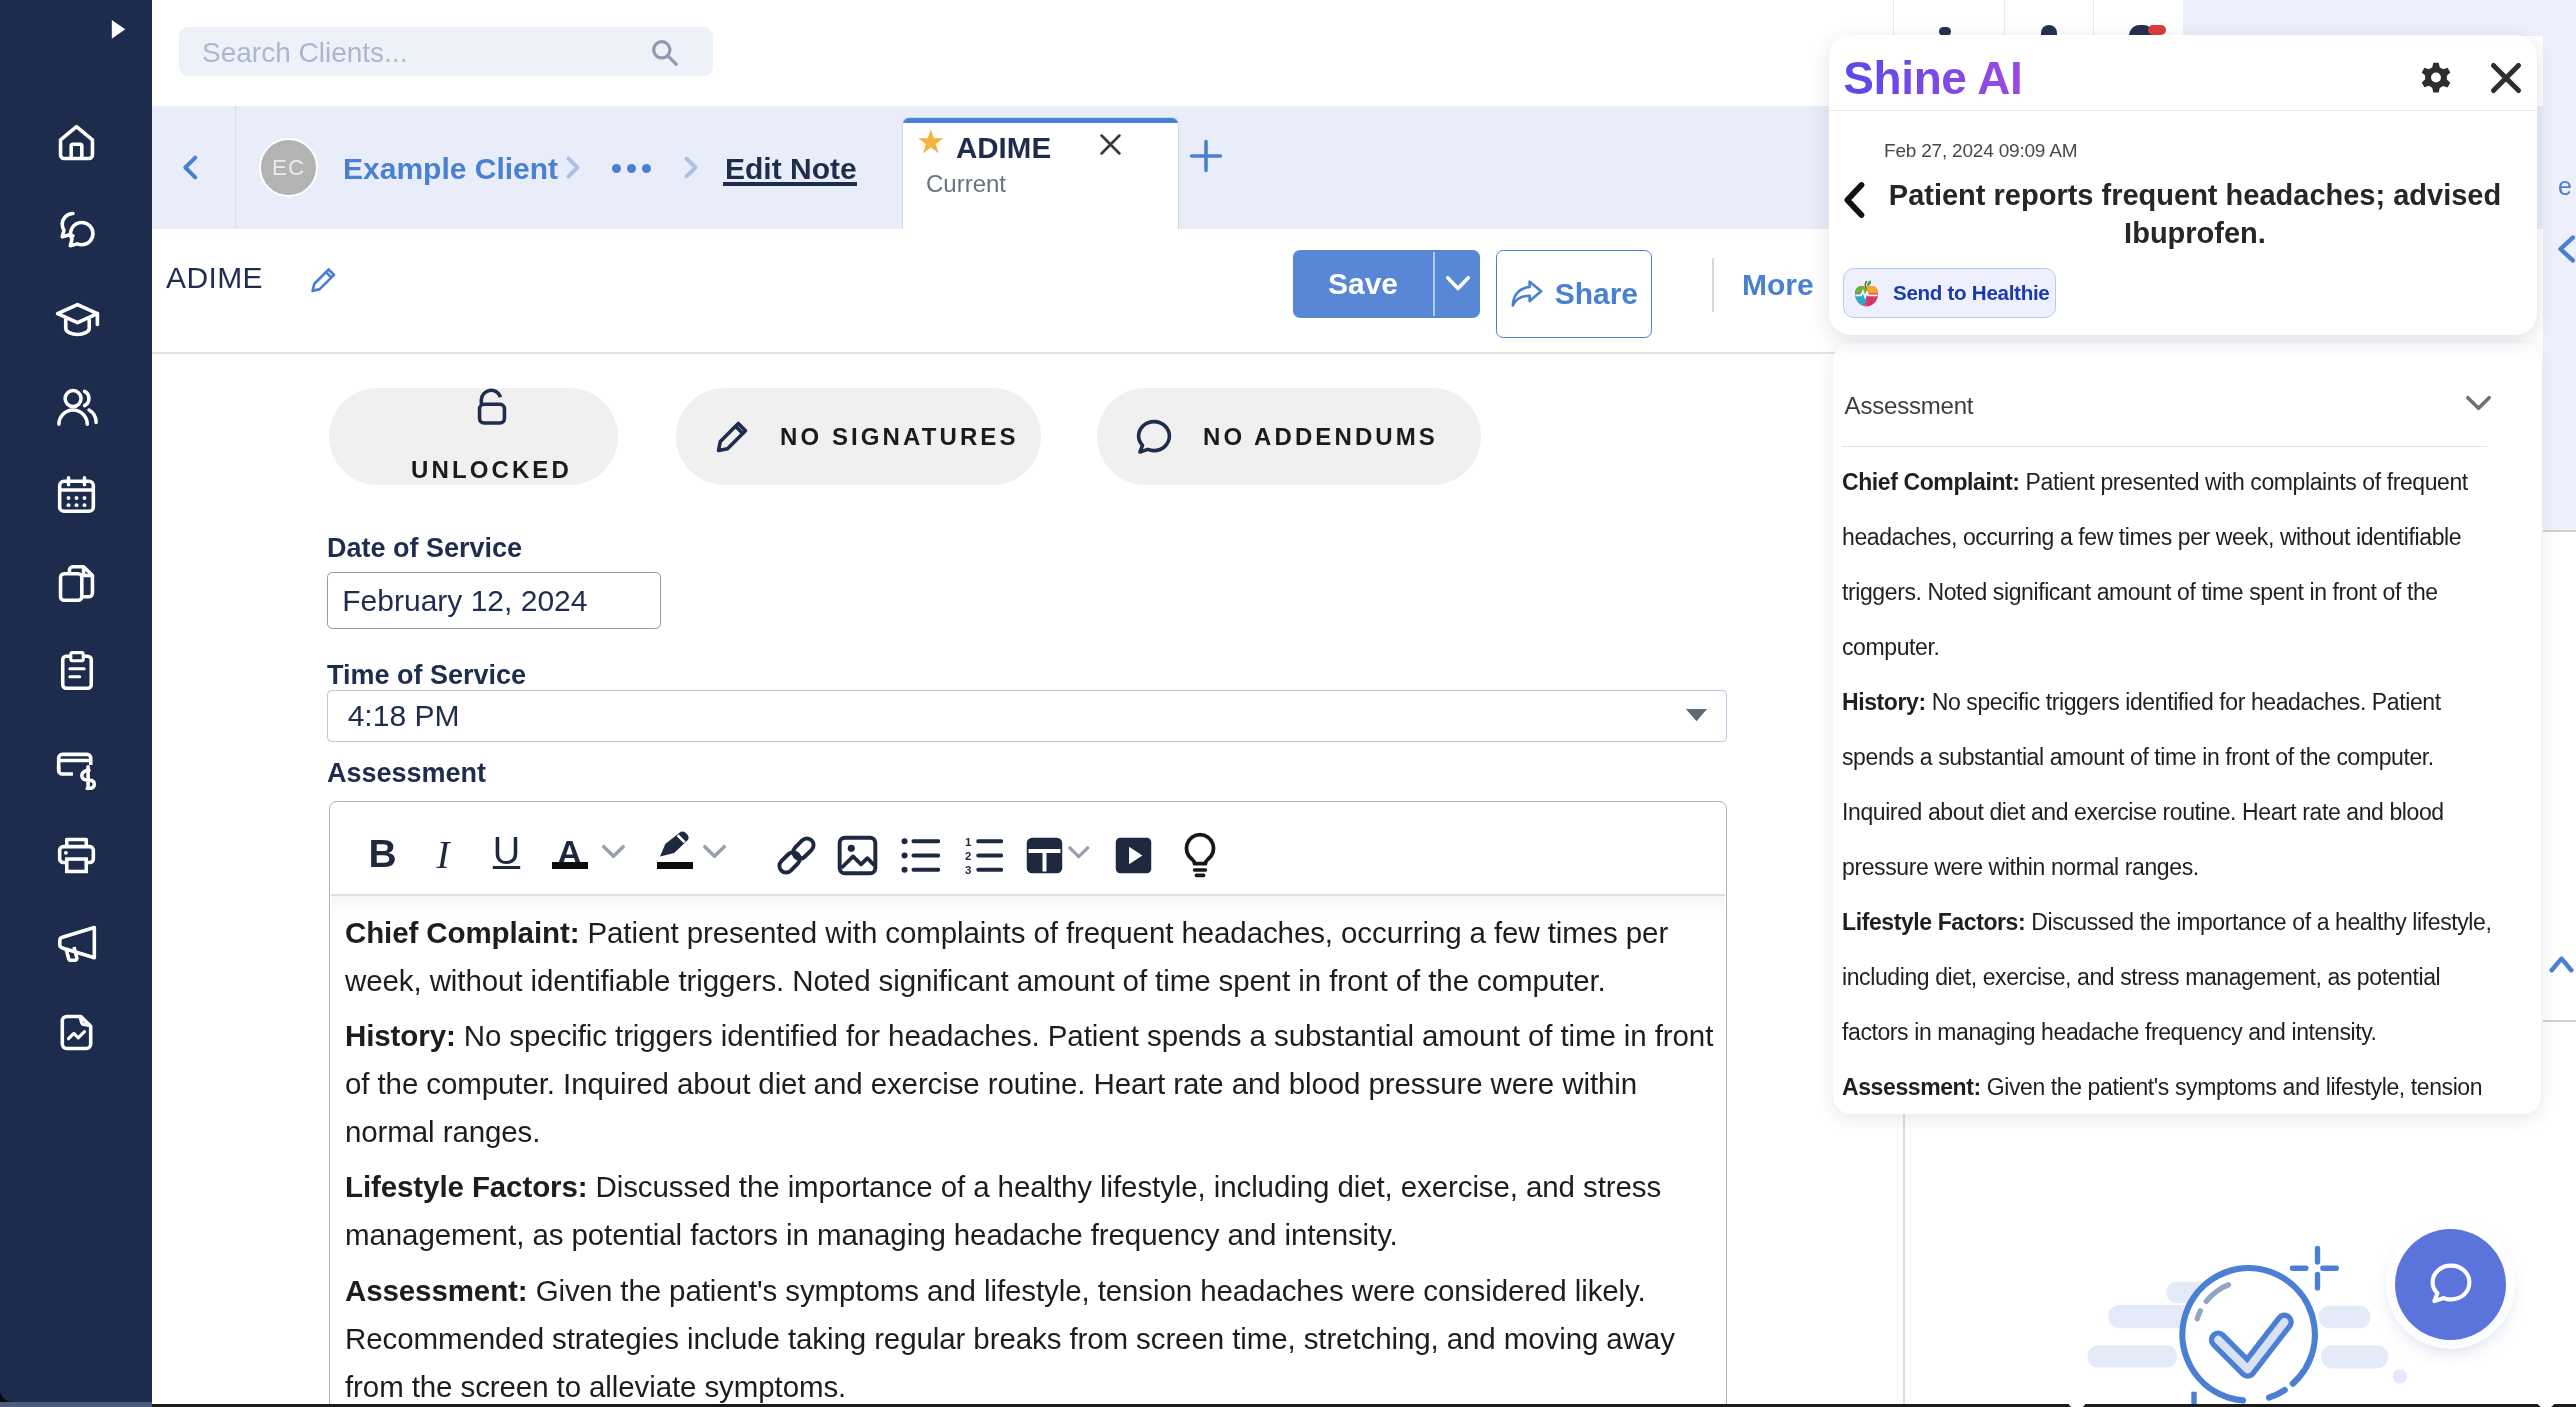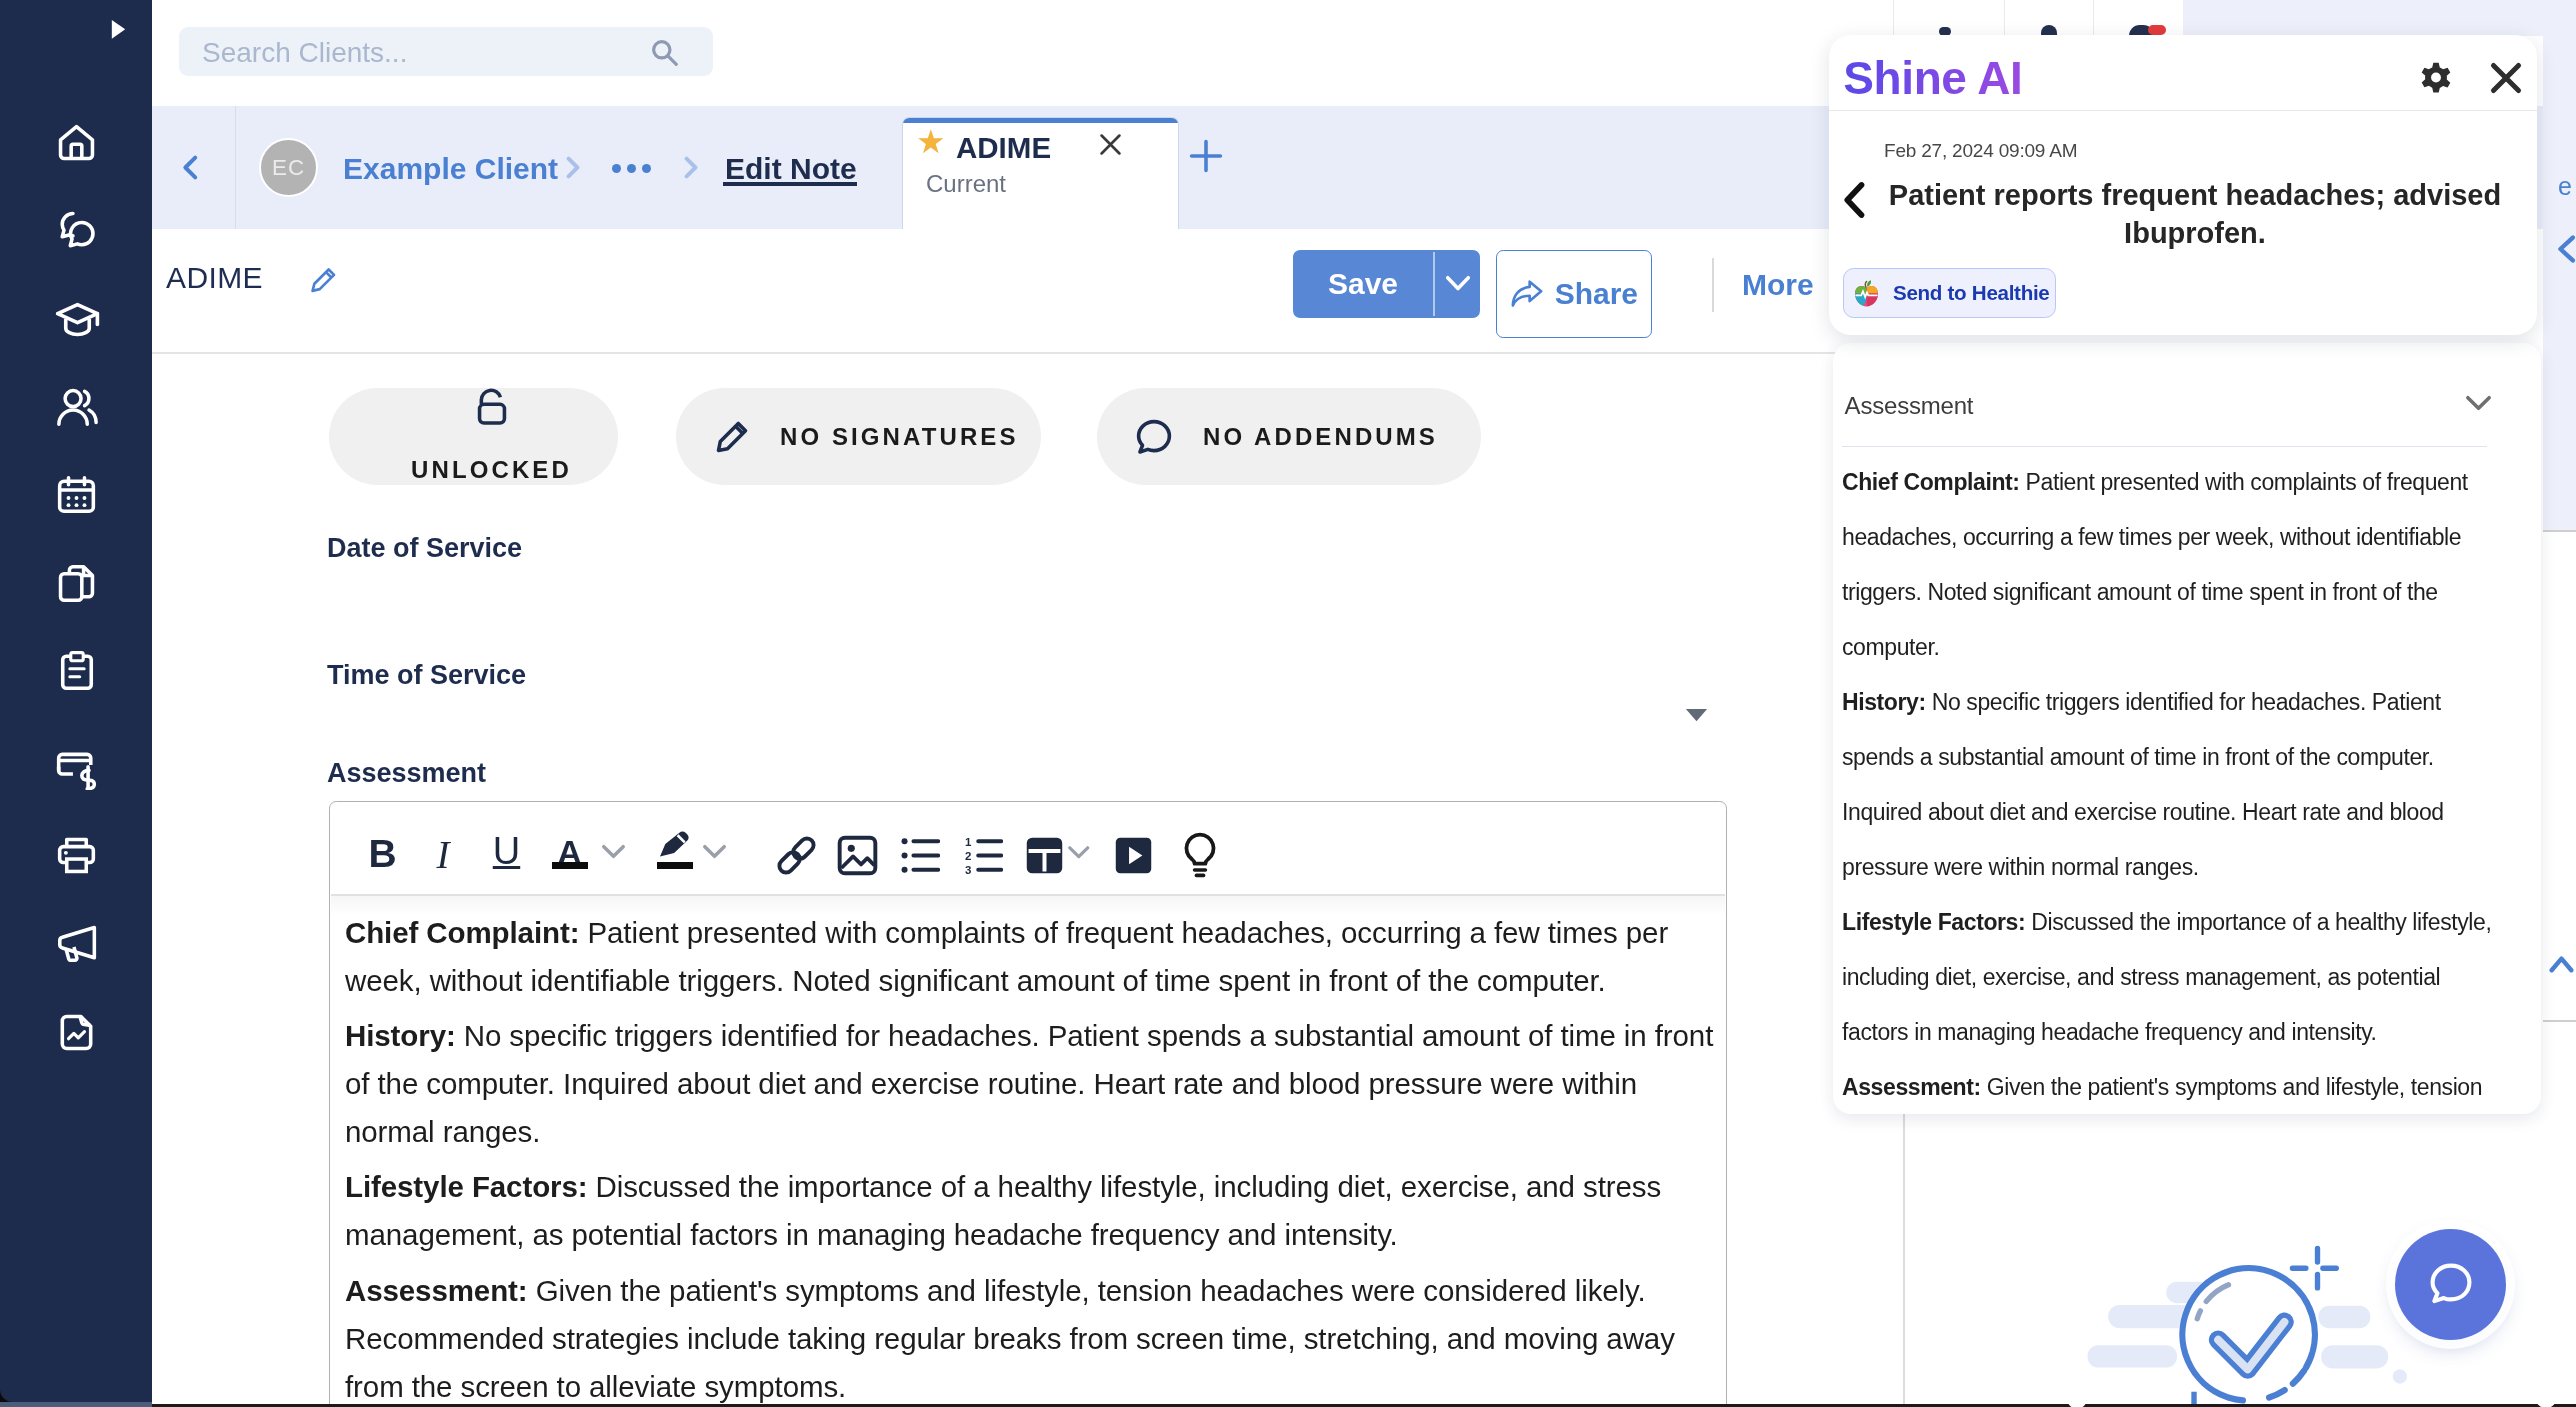--- a/index.html
+++ b/index.html
@@ -182,21 +182,27 @@
 <span style="font-size:24px;font-weight:600;letter-spacing:3.1px;color:#1b1b1b;white-space:nowrap;">NO SIGNATURES</span>
 </div>
 <div class="abs" style="left:1097px;top:388px;width:384px;height:97px;border-radius:49px;background:#f0f0f1;display:flex;align-items:center;padding-left:38px;gap:30px;">
 <svg width="38" height="38" viewBox="0 0 42 42">
         <path d="M21 4 C30.4 4 38 11.2 38 20 C38 28.8 30.4 36 21 36 C18.6 36 16.3 35.6 14.2 34.7 L5.5 37.5 L8.3 30.2 C5.6 27.4 4 23.9 4 20 C4 11.2 11.6 4 21 4 Z" fill="none" stroke="#1e2c4e" stroke-width="4" stroke-linejoin="round"></path>
       </svg>
 <span style="font-size:24px;font-weight:600;letter-spacing:3.1px;color:#1b1b1b;white-space:nowrap;text-align:right;">NO ADDENDUMS</span>
 </div>
 
 <div class="abs nv" style="left:327px;top:533px;font-size:27px;font-weight:bold;">Date of Service</div>
+<div class="abs" style="left:327px;top:572px;width:334px;height:57px;border:1.8px solid #949aa4;border-radius:5.4px;background:#fff;display:flex;align-items:center;padding-left:14.3px;">
+<span class="nv" style="font-size:30px;">February 12, 2024</span>
+</div>
 <div class="abs nv" style="left:327px;top:660px;font-size:27px;font-weight:bold;">Time of Service</div>
+<div class="abs" style="left:327px;top:690px;width:1400px;height:52px;border:1.8px solid #b9c6dc;border-radius:4.5px;background:#fff;display:flex;align-items:center;padding-left:19.7px;">
+<span class="nv" style="font-size:30px;">4:18 PM</span>
+</div>
 <svg class="abs" style="left:1685px;top:708px;" width="23" height="14.3" viewBox="0 0 26 16">
       <path d="M1 1 L13 15 L25 1 Z" fill="#616a76"></path>
     </svg>
 <div class="abs nv" style="left:327px;top:758px;font-size:27px;font-weight:bold;">Assessment</div>
 
 <div class="abs" style="left:329px;top:801px;width:1398px;height:626px;border:1.8px solid #b0b0b0;border-radius:7.2px 7.2px 0 0;background:#fff;"></div>
 <div class="abs" style="left:331px;top:894px;width:1394px;height:1.8px;background:#e0e0e0;"></div>
 <div class="abs" style="left:331px;top:896px;width:1394px;height:19.7px;background:linear-gradient(#f5f5f5,#ffffff);"></div>
 
 <div class="abs" style="left:361px;top:832px;width:43px;height:47px;color:#1e2940;font-size:39px;font-weight:bold;text-align:center;">B</div>

